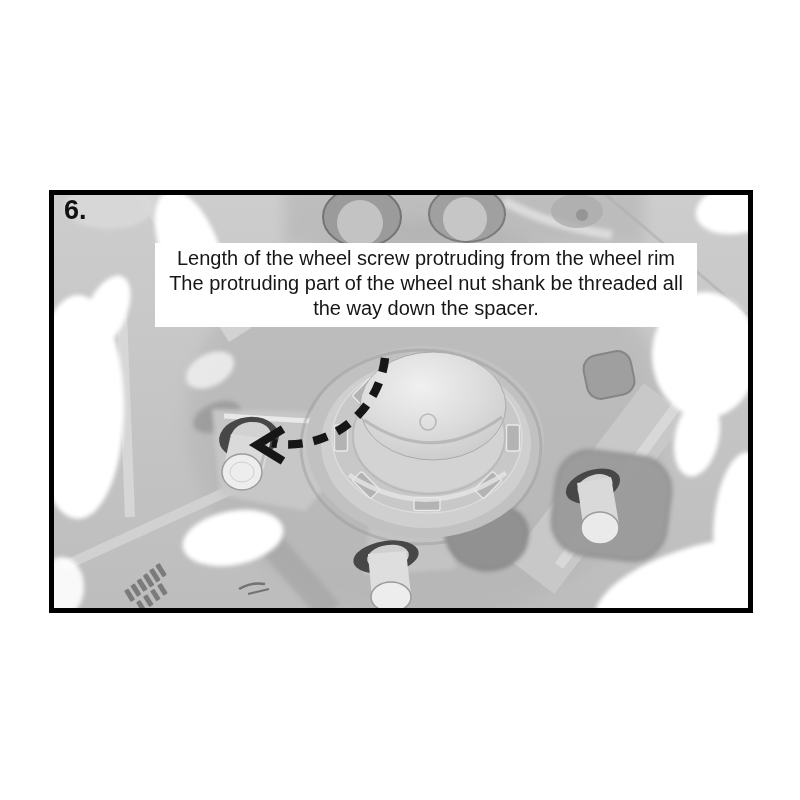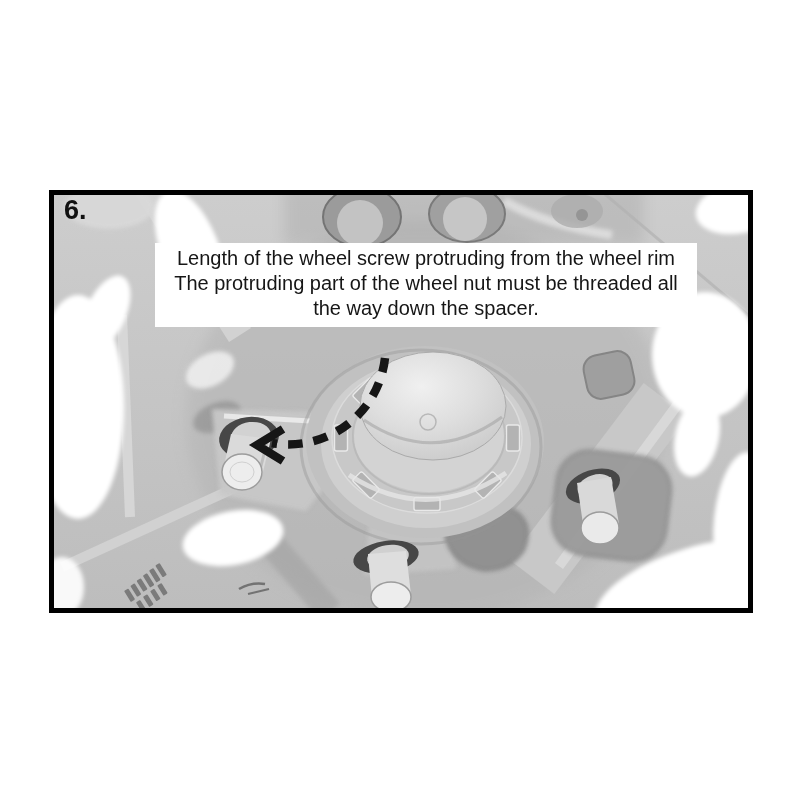--- a/index.html
+++ b/index.html
@@ -164,18 +164,18 @@
       <g>
         <path d="M 331,163 A 97,97 0 0 1 218,248" fill="none" stroke="#161616" stroke-width="8.5" stroke-dasharray="14.5 11"></path>
         <polyline points="229,234 203,250 229,266" fill="none" stroke="#161616" stroke-width="8.5" stroke-linejoin="miter"></polyline>
       </g>
     </svg>
 
     <div class="step-label">6.</div>
 
     <div class="instruction-box">
       <div class="line">Length of the wheel screw protruding from the wheel rim</div>
-      <div class="line">The protruding part of the wheel nut must be threaded all</div>
+      <div class="line">The protruding part of the wheel nut shank be threaded all</div>
       <div class="line">the way down the spacer.</div>
     </div>
 
   </div>
 </div>
 
 </body></html>

